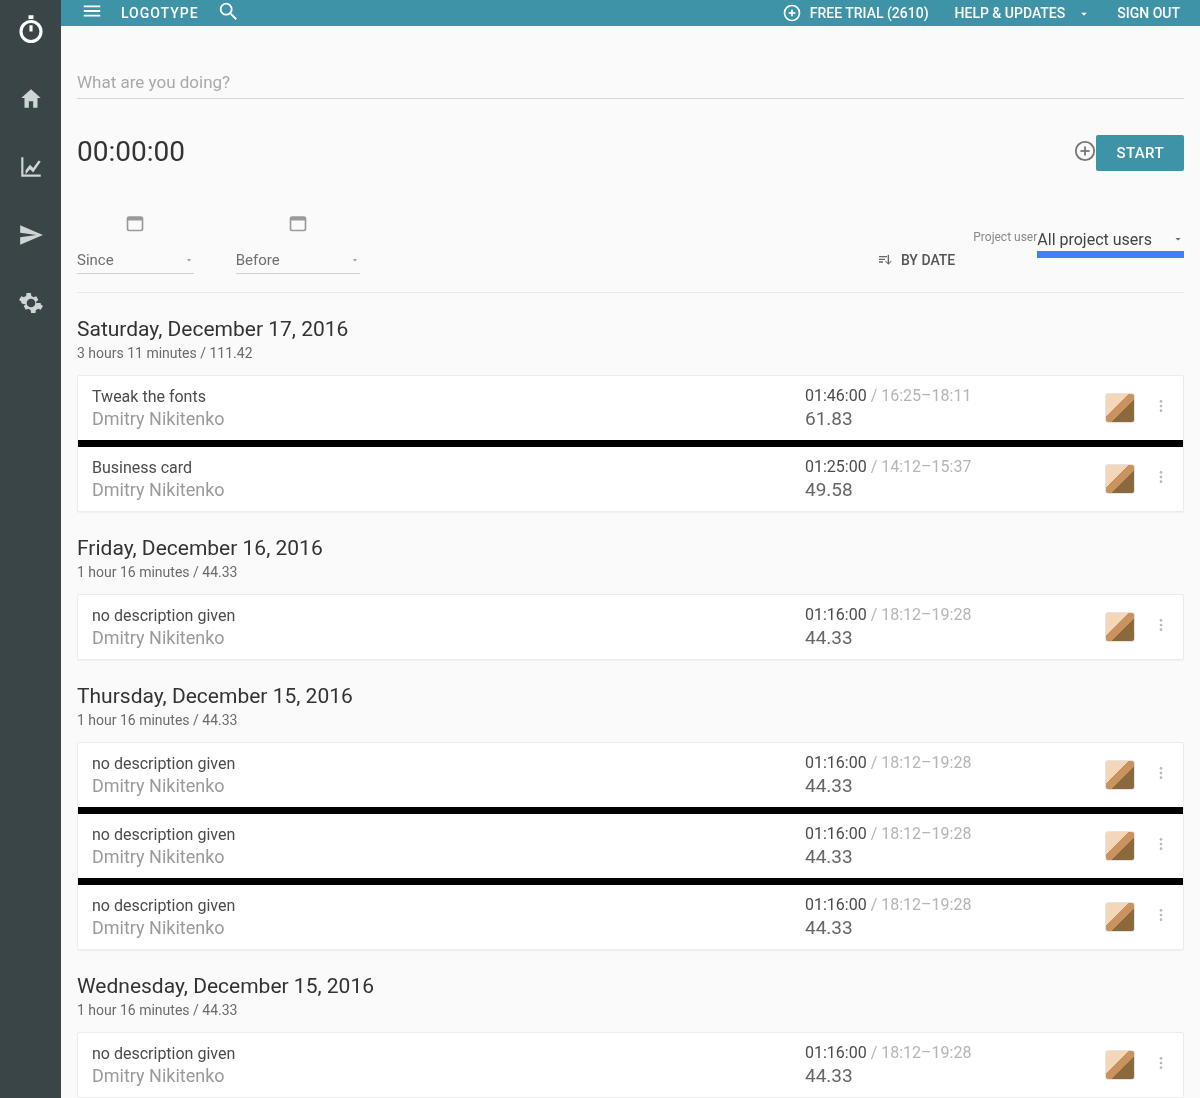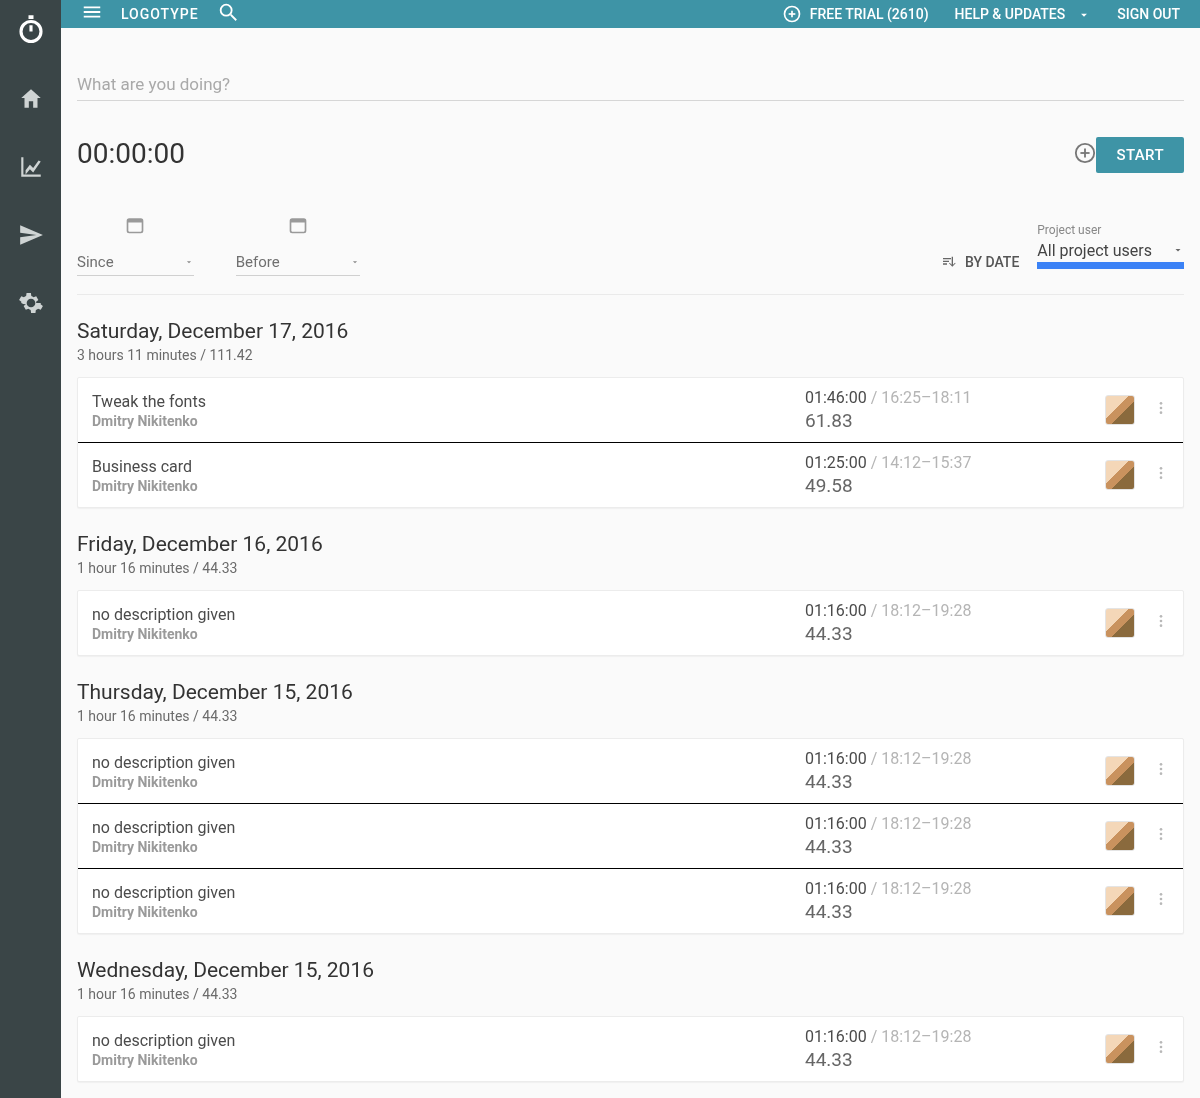--- a/index.html
+++ b/index.html
@@ -30,33 +30,33 @@
 .plus-btn svg { width:22px; height:22px; stroke:#777; fill:none; stroke-width:2; }
 .start-btn { background:#3e94a6; color:#fff; border:none; padding:9px 20px; border-radius:2px; font-size:15px; font-weight:500; letter-spacing:0.4px; cursor:pointer; }
 .filter-row { display:flex; align-items:center; padding:20px 0 18px 0; border-bottom:1px solid #eaeaea; }
 .date-field { display:flex; align-items:center; gap:14px; margin-right:42px;flex-direction:column; }
 .date-field svg { width:20px; height:20px; fill:#9a9a9a; }
 .date-select { display:flex; align-items:center; gap:70px; border-bottom:1px solid #d0d0d0; padding-bottom:4px; font-size:15px; color:#707070; }
 .date-select svg { width:10px; height:10px; fill:#8a8a8a; }
 .filter-spacer { flex:1; }
 .sort-by { display:flex; align-items:center; gap:8px; font-size:14px; font-weight:500; color:#555; margin-right:18px;margin-top:32px; }
 .sort-by svg { width:16px; height:16px; fill:#666; }
-.project-user { display:flex; flex-direction:column; }
+.project-user { display:flex; flex-direction:row; }
 .project-user-label { font-size:12px; color:#888; margin-bottom:4px; }
 .project-user-select { display:flex; align-items:center; gap:20px; border-bottom:7px solid #3b82f6; padding-bottom:2px; font-size:16px; color:#444; }
 .project-user-select svg { width:12px; height:12px; fill:#666; }
 .day-group { margin-top:24px; }
 .day-title { font-size:21px; color:#333; font-weight:400; margin-bottom:4px; }
 .day-summary { font-size:14px; color:#6b6b6b; margin-bottom:14px; }
 .entries { border:1px solid #ececec; border-radius:2px; background:#fff; box-shadow:0 1px 1px rgba(0,0,0,0.04); }
-.entry { display:flex; align-items:center; padding:10px 14px; border-bottom:1px solid #000000; }
+.entry { display:flex; align-items:center; padding:10px 14px; border-bottom:7px solid #000000; }
 .entry:last-child { border-bottom:none; }
 .entry-left { flex:1; }
 .entry-title { font-size:16px; color:#4b4b4b; margin-bottom:2px; }
-.entry-user { font-size:14px; color:#9a9a9a; font-weight:700; }
+.entry-user { font-size:18px; color:#9a9a9a; font-weight:400; }
 .entry-mid { width:300px; }
 .entry-duration { font-size:16px; color:#4b4b4b; display:inline; }
 .entry-range { font-size:16px; color:#b5b5b5; }
 .entry-value { font-size:19px; color:#666; margin-top:2px; }
 .entry-right { display:flex; align-items:center; gap:18px; }
 .avatar { width:30px; height:30px; border-radius:3px; border:1px solid #e4e4e4; background:linear-gradient(135deg,#f4d7b8 40%,#c9925e 40%,#c9925e 60%,#8a6a3d 60%); }
 .more-btn svg { width:16px; height:16px; fill:#b8b8b8; }
 .icon-btn { cursor:pointer; }
 </style>
 </head>

